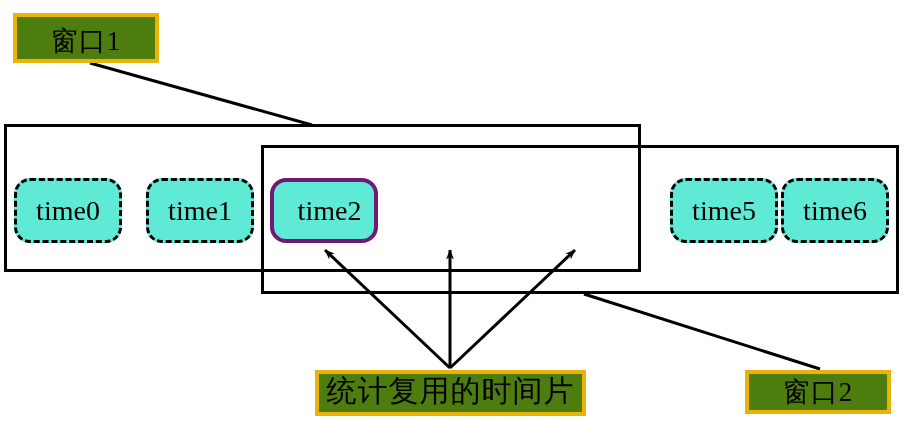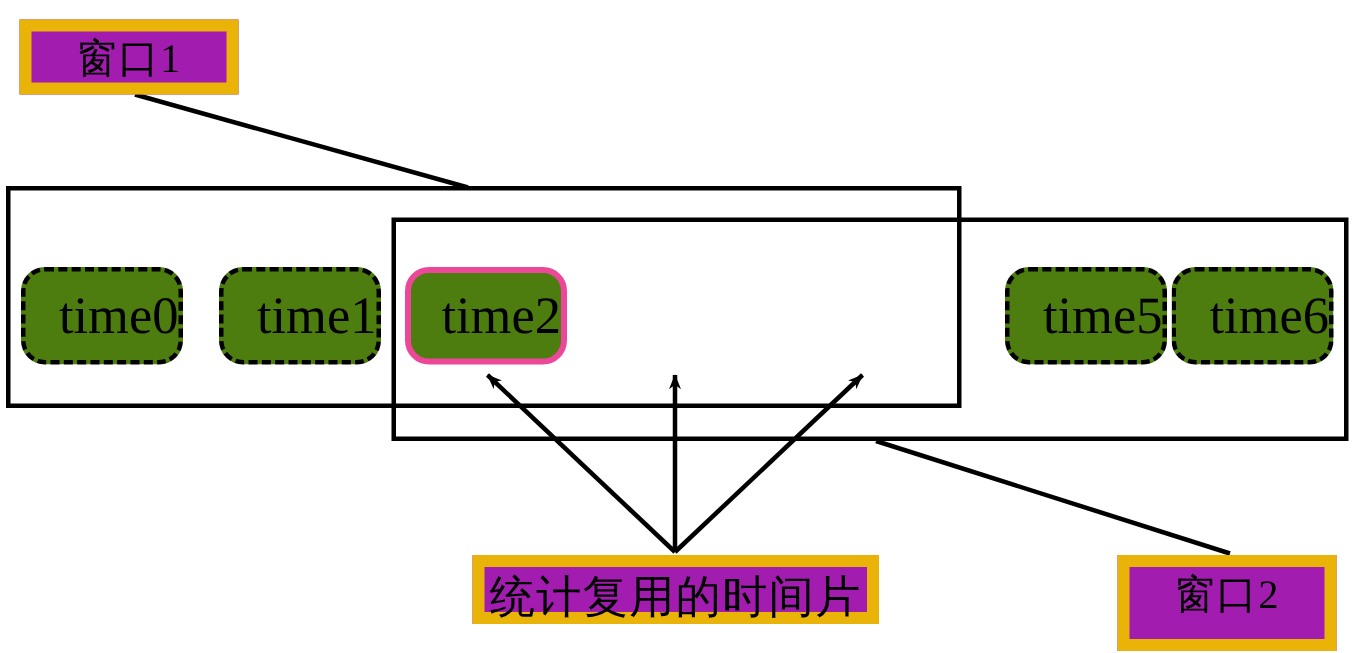--- a/index.html
+++ b/index.html
@@ -19,31 +19,31 @@
     position: absolute;
     left: 0;
     top: 0;
     width: 903px;
     height: 435px;
   }
   
   .label-box {
     position: absolute;
     box-sizing: border-box;
-    border: 8px solid #eab308;
-    background: #a21caf;
+    border: 4px solid #eab308;
+    background: #4d7c0f;
     display: flex;
-    align-items: flex-start;
+    align-items: flex-end;
     justify-content: center;
     color: #000000;
     letter-spacing: 1px;
     z-index: 5;
   }
   #win1-label { left: 13px;  top: 13px;  width: 146px; height: 50px; font-size: 27px; }
-  #win2-label { left: 745px; top: 370px; width: 146px; height: 64px; font-size: 27px; }
+  #win2-label { left: 745px; top: 370px; width: 146px; height: 44px; font-size: 27px; }
   #multiplex-label { left: 315px; top: 370px; width: 271px; height: 46px; font-size: 30px; }
 
   
   .window-rect {
     position: absolute;
     box-sizing: border-box;
     border: 3px solid #000000;
     background: transparent;
   }
   #window1-rect { left: 4px;   top: 124px; width: 637px; height: 148px; z-index: 2; }
@@ -58,32 +58,32 @@
     height: 435px;
     z-index: 4;
   }
   .slot {
     position: absolute;
     top: 178px;
     width: 108px;
     height: 65px;
     box-sizing: border-box;
     border-radius: 16px;
-    background: #4d7c0f;
+    background: #5eead4;
     display: flex;
     align-items: center;
-    justify-content: flex-end;
-    font-size: 35px;
+    justify-content: center;
+    font-size: 28px;
     color: #000000;
   }
   .slot.inactive {
     border: 3px dashed #000000;
   }
   .slot.active {
-    border: 4px solid #ec4899;
+    border: 4px solid #701a75;
     padding-left: 11px;
   }
   .slot-label { pointer-events: none; }
 </style>
 </head>
 <body>
 
 <div id="canvas">
 
   <div class="window-rect" id="window1-rect"></div>

